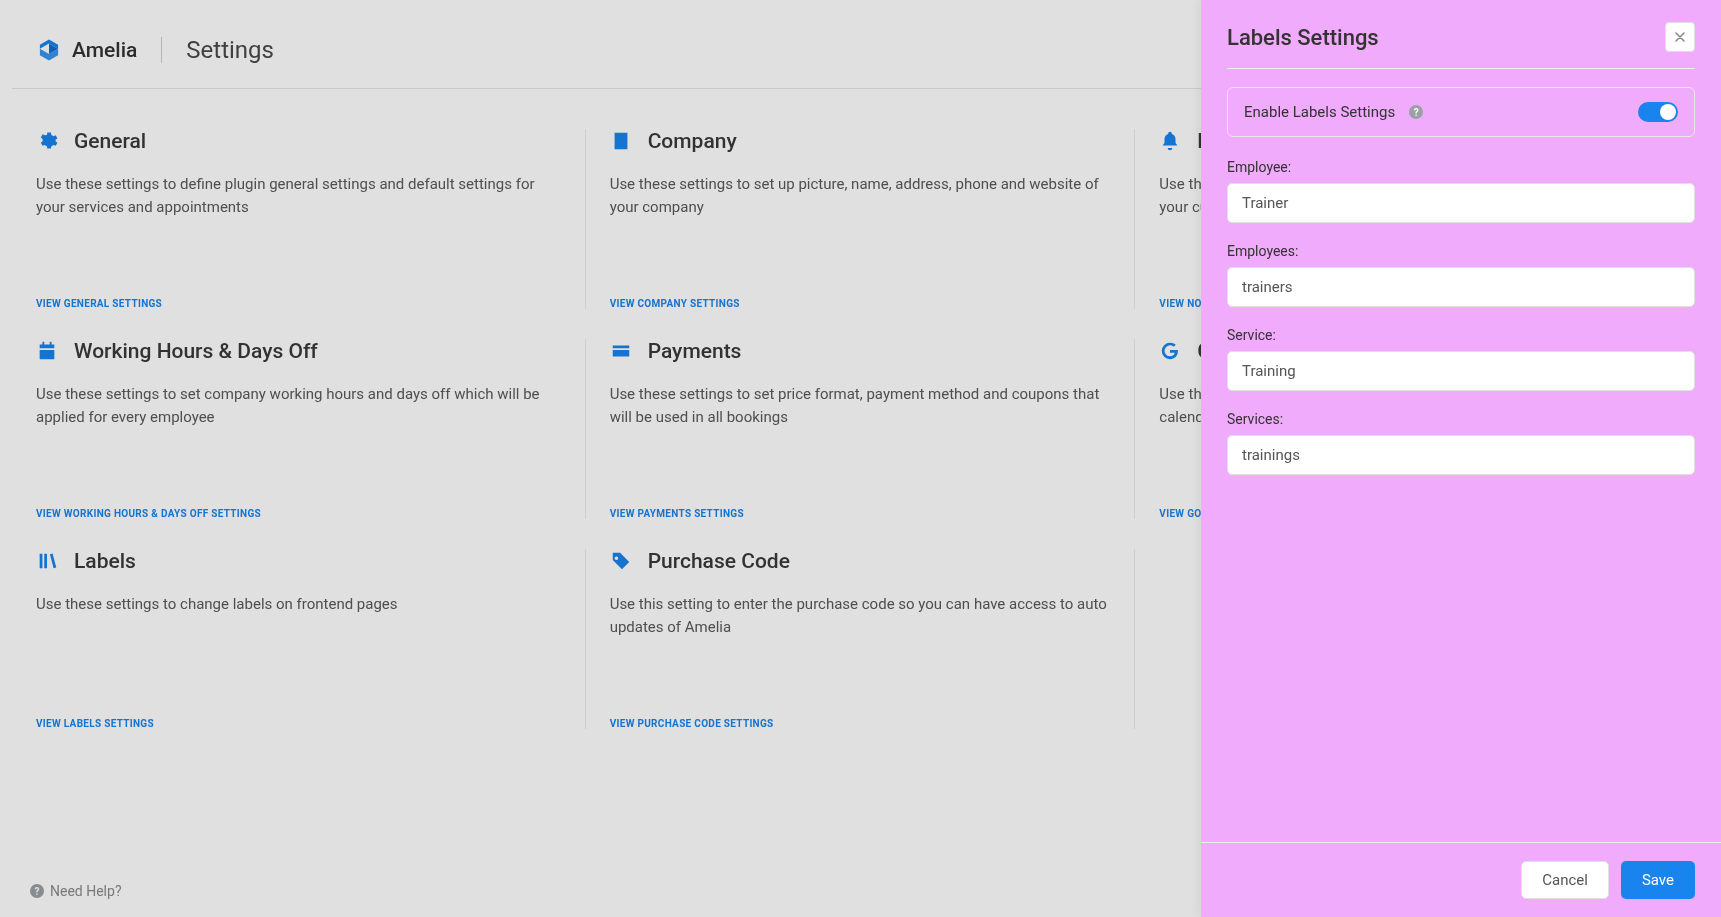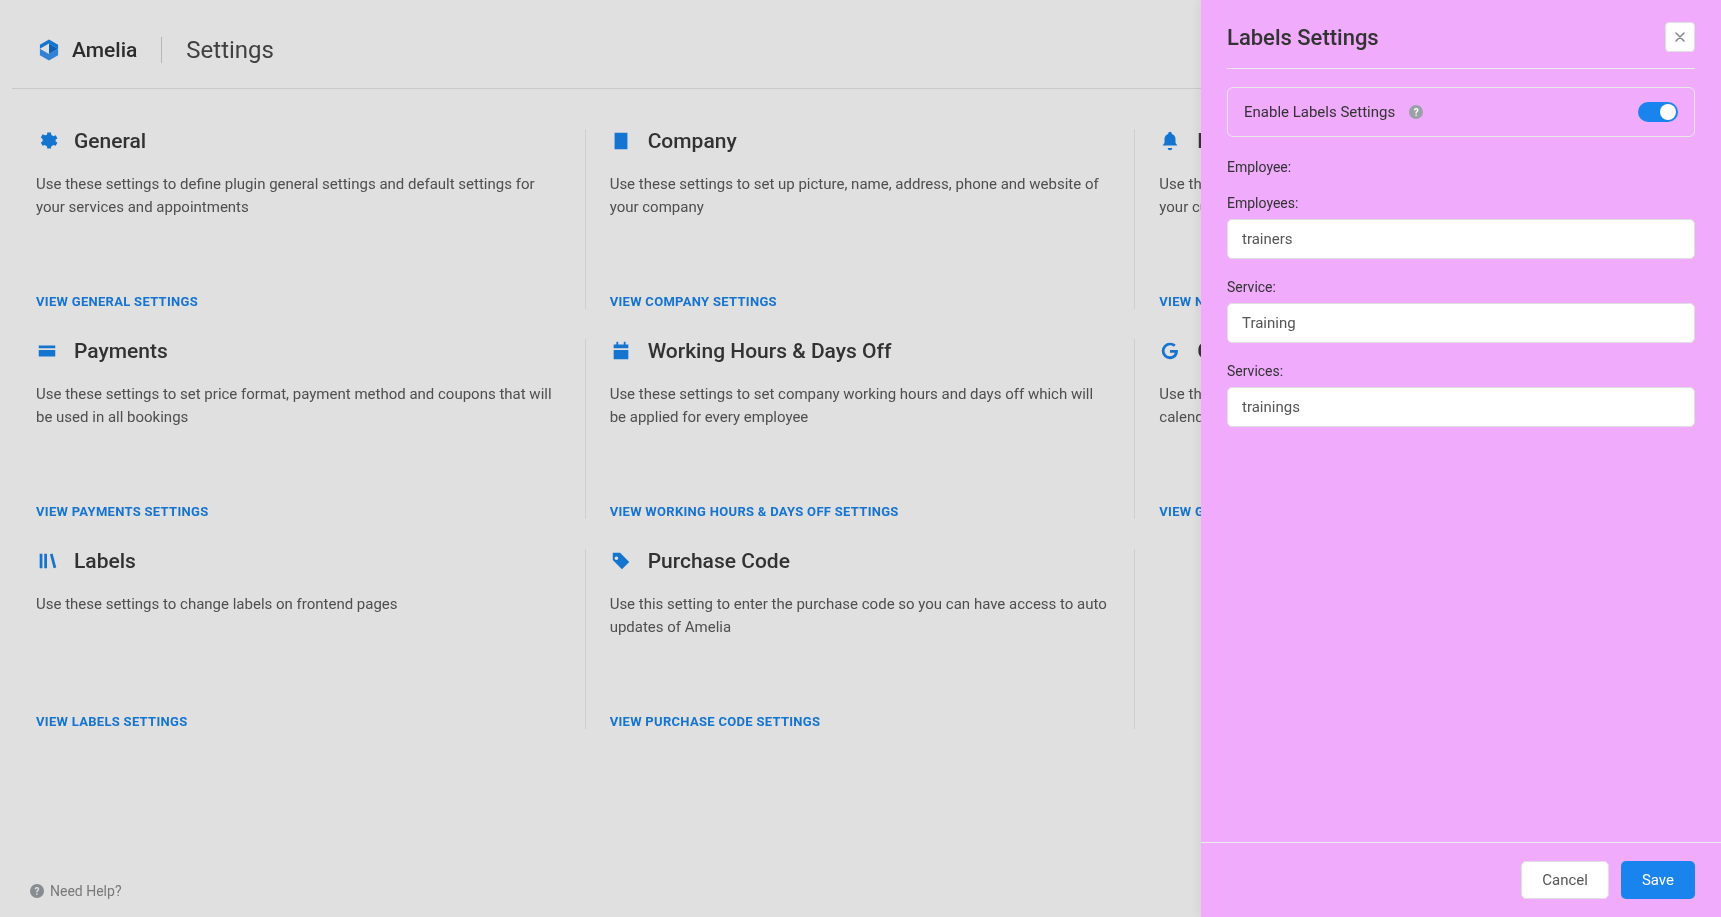--- a/index.html
+++ b/index.html
@@ -85,21 +85,21 @@
   }
   .card-desc {
     color: #5a5a5a;
     font-size: 15px;
     line-height: 1.55;
     flex: 1;
   }
   .card-link {
     margin-top: 22px;
     color: #1a84ee;
-    font-size: 13px;
+    font-size: 10px;
     font-weight: 700;
     letter-spacing: 0.3px;
     text-transform: uppercase;
     cursor: pointer;
   }
   .footer-help {
     padding: 18px 18px 6px 18px;
     color: #8a8a8a;
     font-size: 14px;
     display: flex;
@@ -282,39 +282,39 @@
             </span>
             <span class="card-title">Notifications</span>
           </div>
           <div class="card-desc">Use these settings to set your mail settings which will be used to notify your customers and employees</div>
           <div class="card-link">VIEW NOTIFICATIONS SETTINGS</div>
         </div>
         <div class="card">
           <div class="card-head">
             <span class="card-icon">
               <svg viewBox="0 0 24 24" width="22" height="22" fill="#1a84ee">
+                <path d="M4 5h16v4H4V5zm0 6h16v10H4V11zm3-9h2v3H7V2zm8 0h2v3h-2V2z"></path>
+              </svg>
+            </span>
+            <span class="card-title">Working Hours &amp; Days Off</span>
+          </div>
+          <div class="card-desc">Use these settings to set company working hours and days off which will be applied for every employee</div>
+          <div class="card-link">VIEW WORKING HOURS &amp; DAYS OFF SETTINGS</div>
+        </div>
+        <div class="card">
+          <div class="card-head">
+            <span class="card-icon">
+              <svg viewBox="0 0 24 24" width="22" height="22" fill="#1a84ee">
                 <path d="M3 6h18v3H3V6zm0 5h18v7H3v-7z"></path>
               </svg>
             </span>
             <span class="card-title">Payments</span>
           </div>
           <div class="card-desc">Use these settings to set price format, payment method and coupons that will be used in all bookings</div>
           <div class="card-link">VIEW PAYMENTS SETTINGS</div>
-        </div>
-        <div class="card">
-          <div class="card-head">
-            <span class="card-icon">
-              <svg viewBox="0 0 24 24" width="22" height="22" fill="#1a84ee">
-                <path d="M4 5h16v4H4V5zm0 6h16v10H4V11zm3-9h2v3H7V2zm8 0h2v3h-2V2z"></path>
-              </svg>
-            </span>
-            <span class="card-title">Working Hours &amp; Days Off</span>
-          </div>
-          <div class="card-desc">Use these settings to set company working hours and days off which will be applied for every employee</div>
-          <div class="card-link">VIEW WORKING HOURS &amp; DAYS OFF SETTINGS</div>
         </div>
         <div class="card">
           <div class="card-head">
             <span class="card-icon">
               <svg viewBox="0 0 24 24" width="22" height="22" fill="#1a84ee">
                 <path d="M12 11v3h5.2c-.5 2.2-2.4 3.8-5.2 3.8a6 6 0 110-12c1.6 0 3 .6 4.1 1.6l2.2-2.2A9.2 9.2 0 0012 3a9 9 0 100 18c5 0 8.6-3.5 8.6-8.6 0-.5 0-1-.1-1.4H12z"></path>
               </svg>
             </span>
             <span class="card-title">Google Calendar</span>
           </div>
@@ -369,21 +369,21 @@
 
     <div class="enable-row">
       <span class="enable-label">
         <span>Enable Labels Settings</span>
         <span class="help-dot">?</span>
       </span>
       <div class="toggle"></div>
     </div>
 
     <div id="drawer-fields">
-        <div class="form-group"><label class="form-label">Employee:</label></div>
+        <div class="form-group"><label class="form-label">Employee:</label><input class="form-input" value="Trainer" style=""></div>
         <div class="form-group"><label class="form-label">Employees:</label><input class="form-input" value="trainers" style=""></div>
         <div class="form-group"><label class="form-label">Service:</label><input class="form-input" value="Training" style=""></div>
         <div class="form-group"><label class="form-label">Services:</label><input class="form-input" value="trainings" style=""></div>
       </div>
   </div>
 
   <div class="drawer-footer">
     <button class="btn btn-secondary">Cancel</button>
     <button class="btn btn-primary">Save</button>
   </div>

